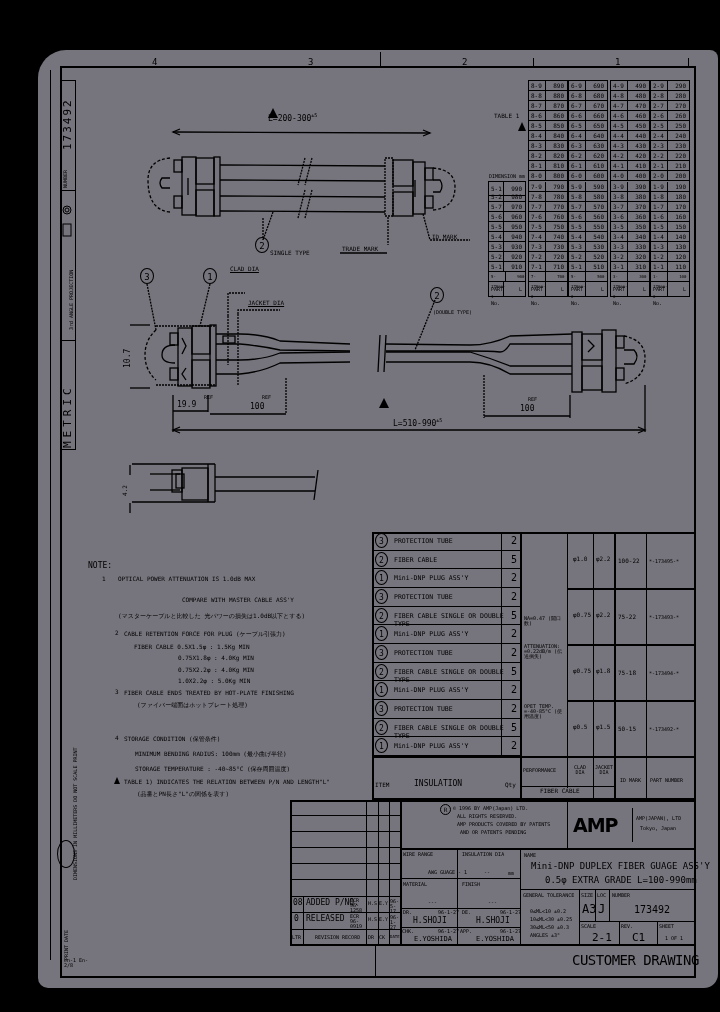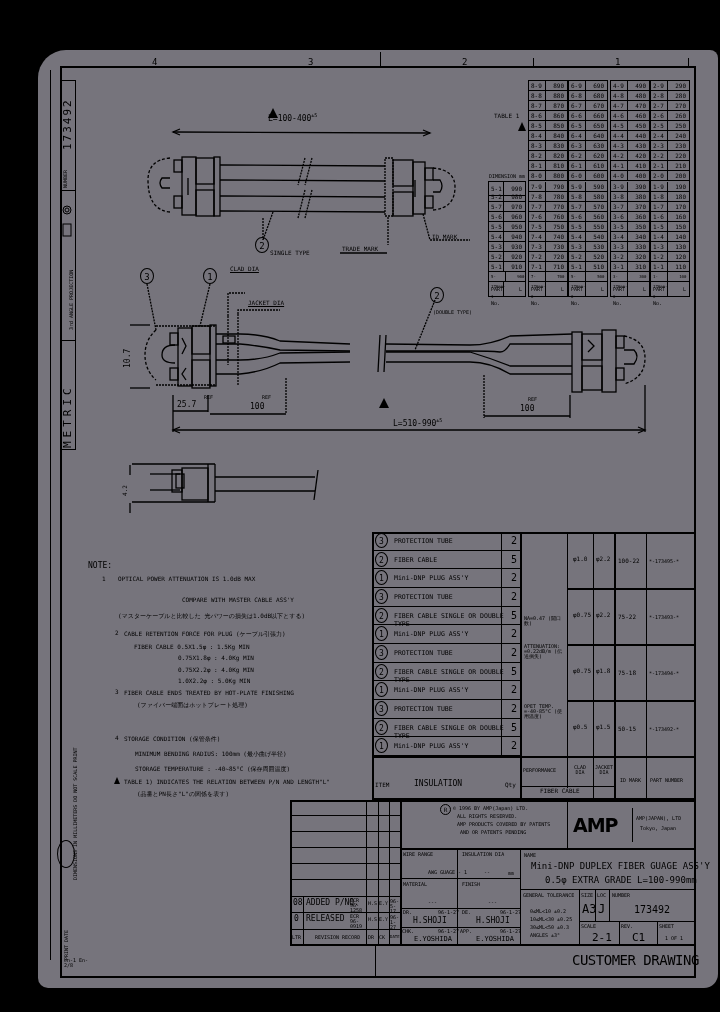--- a/index.html
+++ b/index.html
@@ -181,36 +181,36 @@
     <rect x="176" y="474" width="8" height="14"></rect>
     <rect x="182" y="468" width="26" height="32"></rect>
     <line x1="208" y1="464" x2="208" y2="502"></line>
     <line x1="215" y1="464" x2="215" y2="502"></line>
     <line x1="215" y1="477" x2="315" y2="477"></line>
     <line x1="215" y1="491" x2="315" y2="491"></line>
     <path d="M318 470 L314 500"></path>
   </g>
 </svg>
 
-<div class="t" style="left:268px;top:113px;font-size:8px;"><span>L=100-400</span><sup style="font-size:5px;">±5</sup></div>
+<div class="t" style="left:268px;top:113px;font-size:8px;"><span>L=200-300</span><sup style="font-size:5px;">±5</sup></div>
 <div class="abs" style="left:268px;top:108px;width:0;height:0;border-left:5px solid transparent;border-right:5px solid transparent;border-bottom:10px solid #000;"></div>
 <div class="circ" style="left:255px;top:237px;">2</div>
 <div class="t small" style="left:270px;top:250px;">SINGLE TYPE</div>
 <div class="t small" style="left:342px;top:246px;">TRADE MARK</div>
 <div class="t small" style="left:432px;top:234px;">ID MARK</div>
 
 <div class="circ" style="left:140px;top:268px;">3</div>
 <div class="circ" style="left:203px;top:268px;">1</div>
 <div class="t small" style="left:230px;top:266px;text-decoration:underline;">CLAD DIA</div>
 <div class="t small" style="left:248px;top:300px;text-decoration:underline;">JACKET DIA</div>
 <div class="circ" style="left:430px;top:287px;">2</div>
 <div class="t tiny" style="left:433px;top:310px;">(DOUBLE TYPE)</div>
 <div class="t rot" style="left:124px;top:368px;">10.7</div>
 <div class="t tiny" style="left:204px;top:395px;">REF</div>
-<div class="t" style="left:177px;top:401px;">25.7</div>
+<div class="t" style="left:177px;top:401px;">19.9</div>
 <div class="t tiny" style="left:262px;top:395px;">REF</div>
 <div class="t" style="left:250px;top:403px;">100</div>
 <div class="t tiny" style="left:528px;top:397px;">REF</div>
 <div class="t" style="left:520px;top:405px;">100</div>
 <div class="abs" style="left:379px;top:398px;width:0;height:0;border-left:5px solid transparent;border-right:5px solid transparent;border-bottom:10px solid #000;"></div>
 <div class="t" style="left:393px;top:418px;"><span>L=510-990</span><sup style="font-size:5px;">±5</sup></div>
 <div class="t rot small" style="left:122px;top:496px;">4.2</div>
 
 <div class="t small" style="left:494px;top:113px;">TABLE 1</div>
 <div class="abs" style="left:518px;top:122px;width:0;height:0;border-left:4px solid transparent;border-right:4px solid transparent;border-bottom:9px solid #000;"></div>

